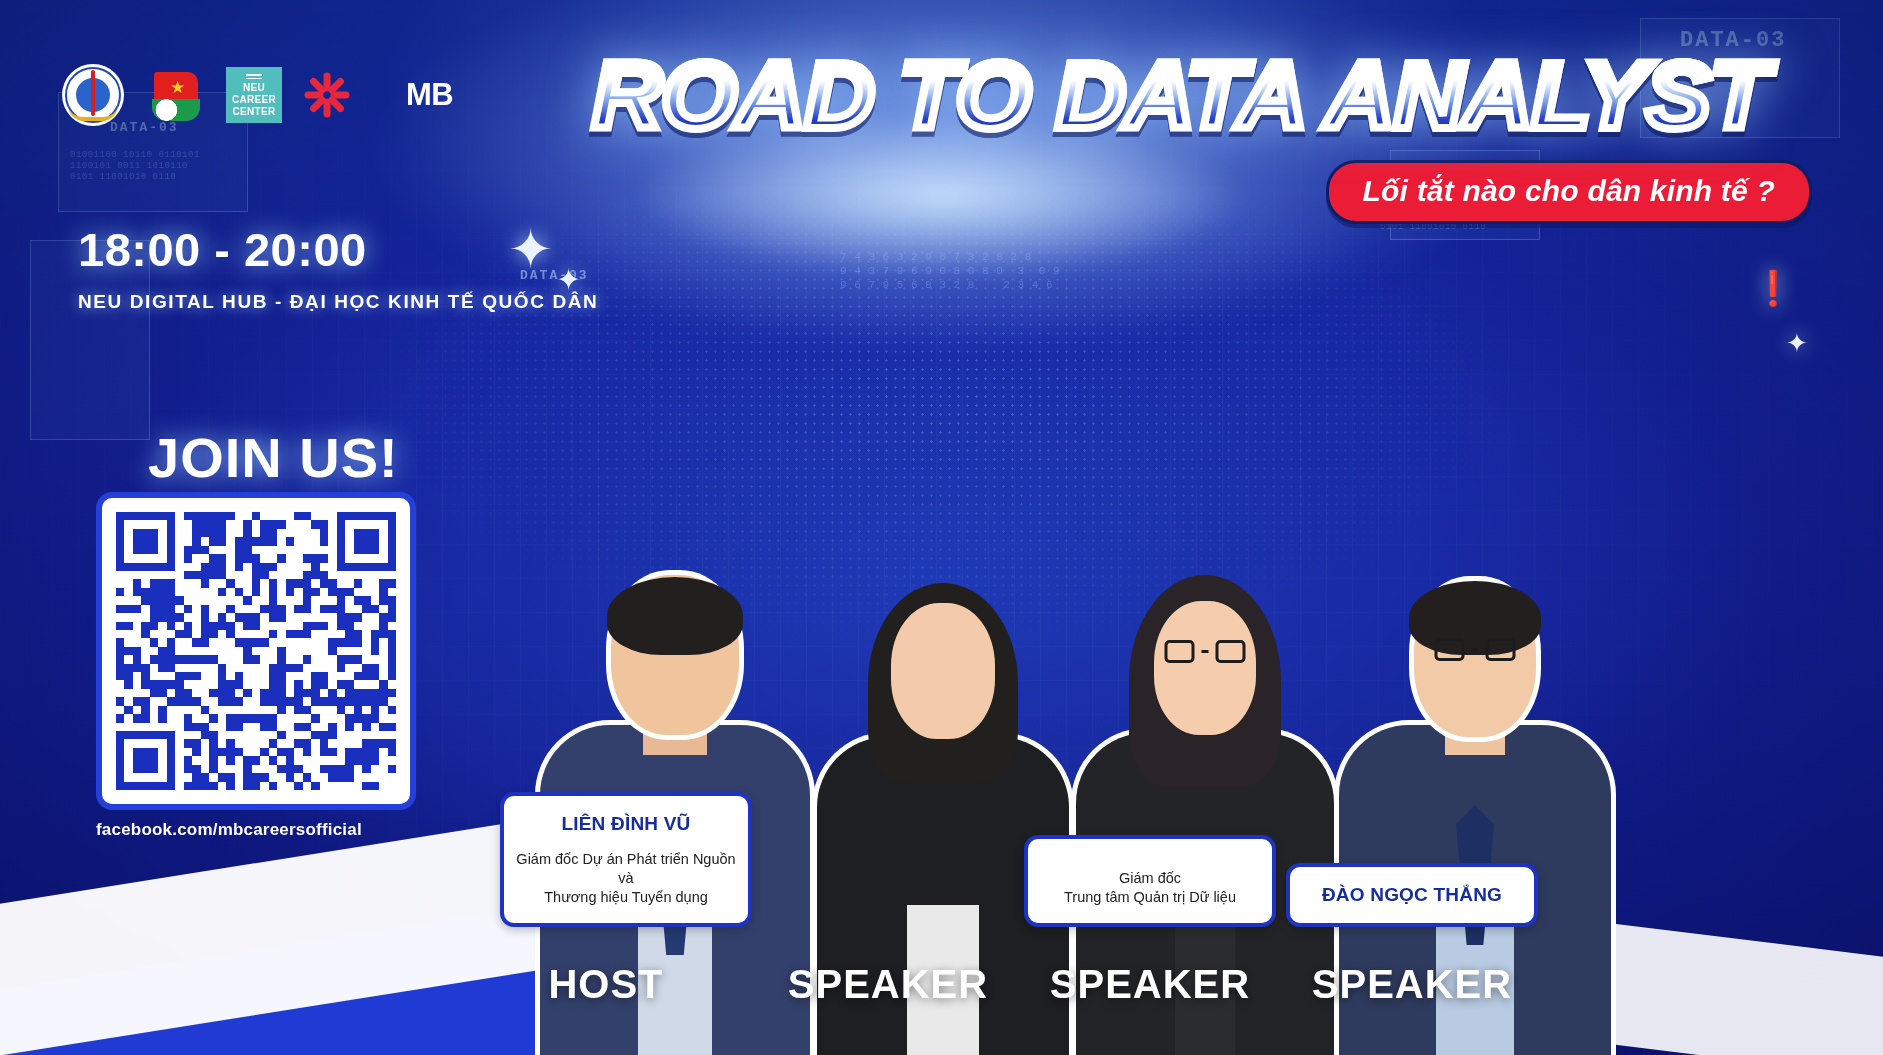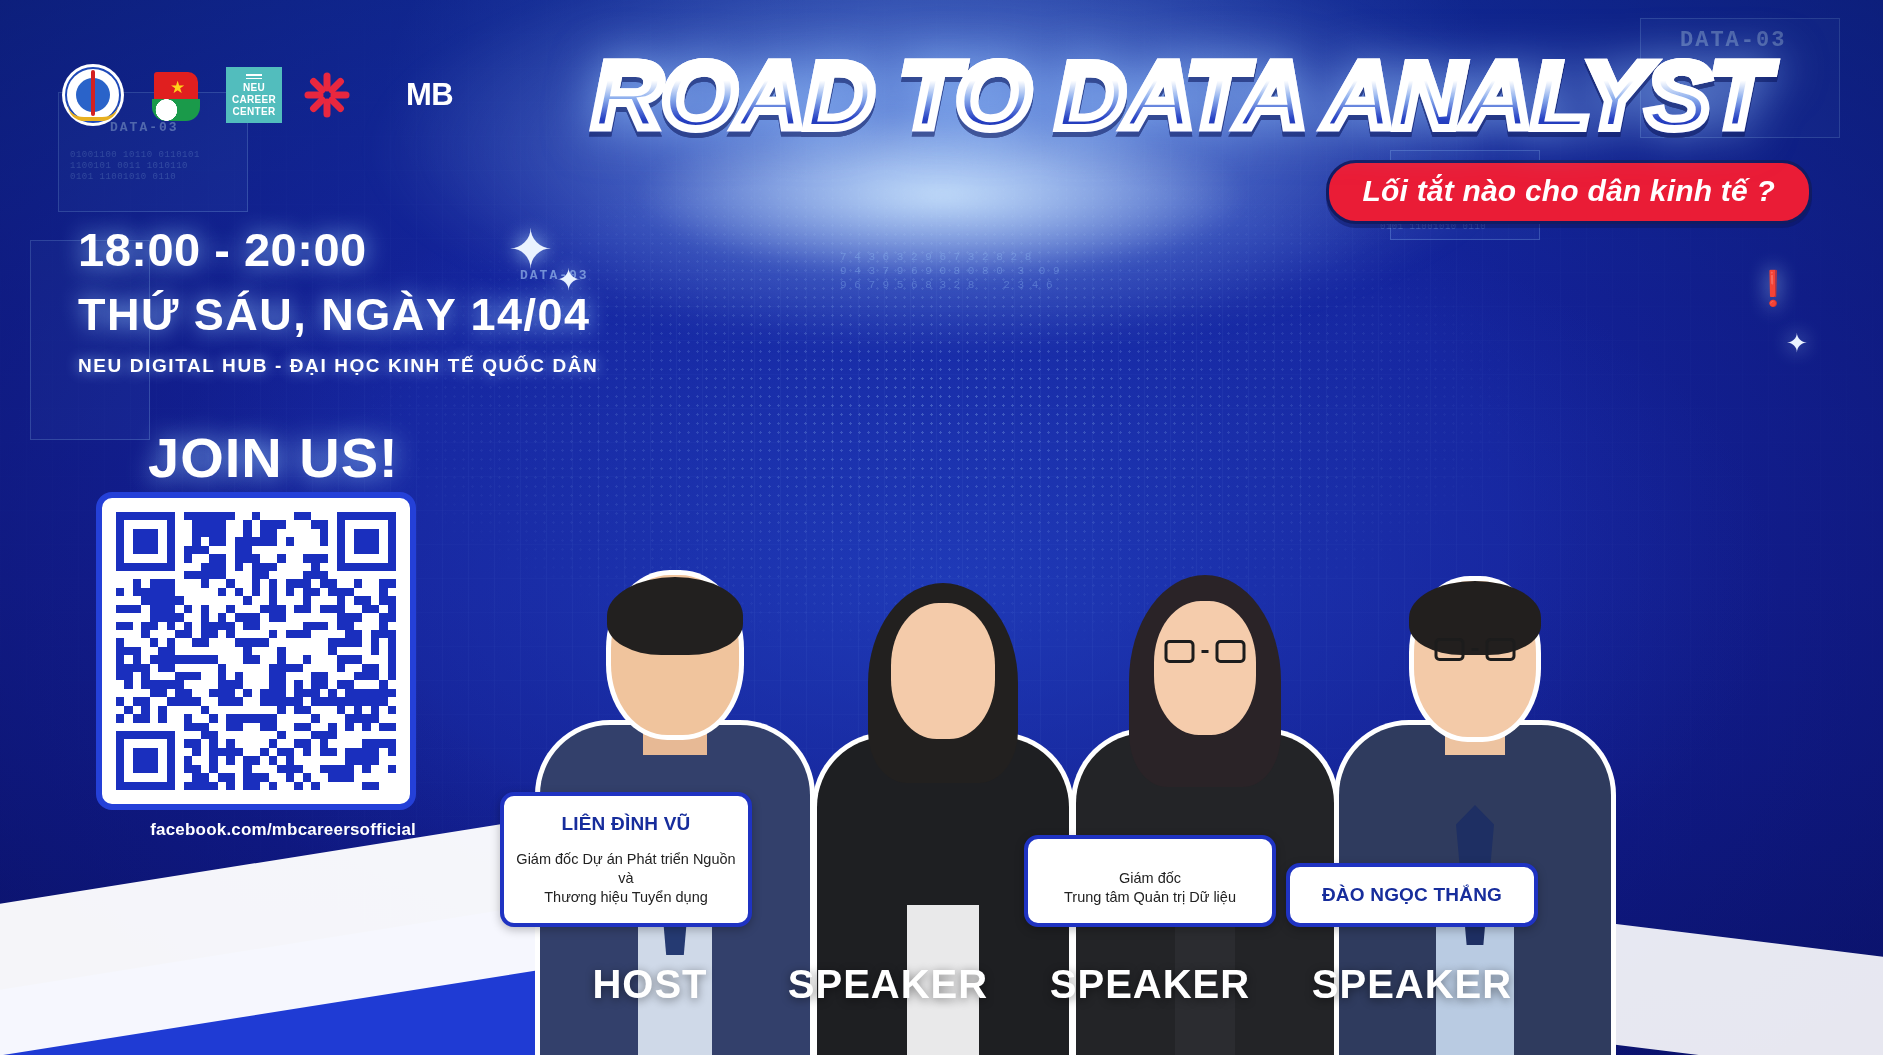--- a/index.html
+++ b/index.html
@@ -113,21 +113,21 @@
     text-shadow:0 0 14px rgba(150,200,255,.85);}
   .joinus{position:absolute;left:148px;top:425px;color:#ffffff;font-weight:bold;font-size:56px;
     letter-spacing:1px;z-index:30;text-shadow:0 0 26px rgba(150,200,255,.95);}
 
   
   .qr-card{position:absolute;left:96px;top:492px;width:320px;height:318px;background:#ffffff;
     border:6px solid #2440d8;border-radius:16px;padding:14px;z-index:30;}
   .qr{width:100%;height:100%;display:grid;grid-template-columns:repeat(33,1fr);
     grid-template-rows:repeat(33,1fr);}
   .qr i{background:#1a2fbe;}
-  .fburl{position:absolute;left:96px;top:820px;width:320px;text-align:right;color:#ffffff;
+  .fburl{position:absolute;left:96px;top:820px;width:320px;text-align:left;color:#ffffff;
     font-weight:bold;font-size:17px;letter-spacing:.2px;z-index:30;}
 
   
   .spark{position:absolute;z-index:25;color:#eaf3ff;filter:drop-shadow(0 0 10px rgba(180,220,255,.9));}
 
   
   .people{position:absolute;left:530px;right:0;bottom:0;height:760px;z-index:20;}
   .person{position:absolute;bottom:0;width:290px;height:640px;}
   .head{position:absolute;left:50%;transform:translateX(-50%);border-radius:46% 46% 44% 44%;}
   .hair{position:absolute;left:50%;transform:translateX(-50%);border-radius:50% 50% 40% 40%;background:#22201f;}
@@ -228,21 +228,20 @@
 
   <div class="title-wrap">
     <div class="title">ROAD TO DATA ANALYST</div>
     <div class="badge-row">
       <div class="badge">Lối tắt nào cho dân kinh tế ?</div>
     </div>
   </div>
 
   <div class="info">
     <div class="time">18:00 - 20:00</div>
-    <div class="date">THỨ SÁU, NGÀY 14/04</div>
     <div class="venue">NEU DIGITAL HUB - ĐẠI HỌC KINH TẾ QUỐC DÂN</div>
   </div>
   <div class="joinus">JOIN US!</div>
 
   <div class="qr-card">
     <div class="qr" id="qr">
         <i></i>
         <i></i>
         <i></i>
         <i></i>
@@ -1391,21 +1390,21 @@
 
   <div class="cards">
 
     <div class="card" style="left:500px;">
       <div class="nm">LIÊN ĐÌNH VŨ</div>
       <div class="ttl">
         <div>Giám đốc Dự án Phát triển Nguồn và</div>
         <div>Thương hiệu Tuyển dụng</div>
       </div>
     </div>
-    <div class="role" style="left:524px;">HOST</div>
+    <div class="role" style="left:480px;">HOST</div>
 
     <div class="role" style="left:762px;">SPEAKER</div>
 
     <div class="card" style="left:1024px;">
       <div class="ttl">
         <div>Giám đốc</div>
         <div>Trung tâm Quản trị Dữ liệu</div>
       </div>
     </div>
     <div class="role" style="left:1024px;">SPEAKER</div>

